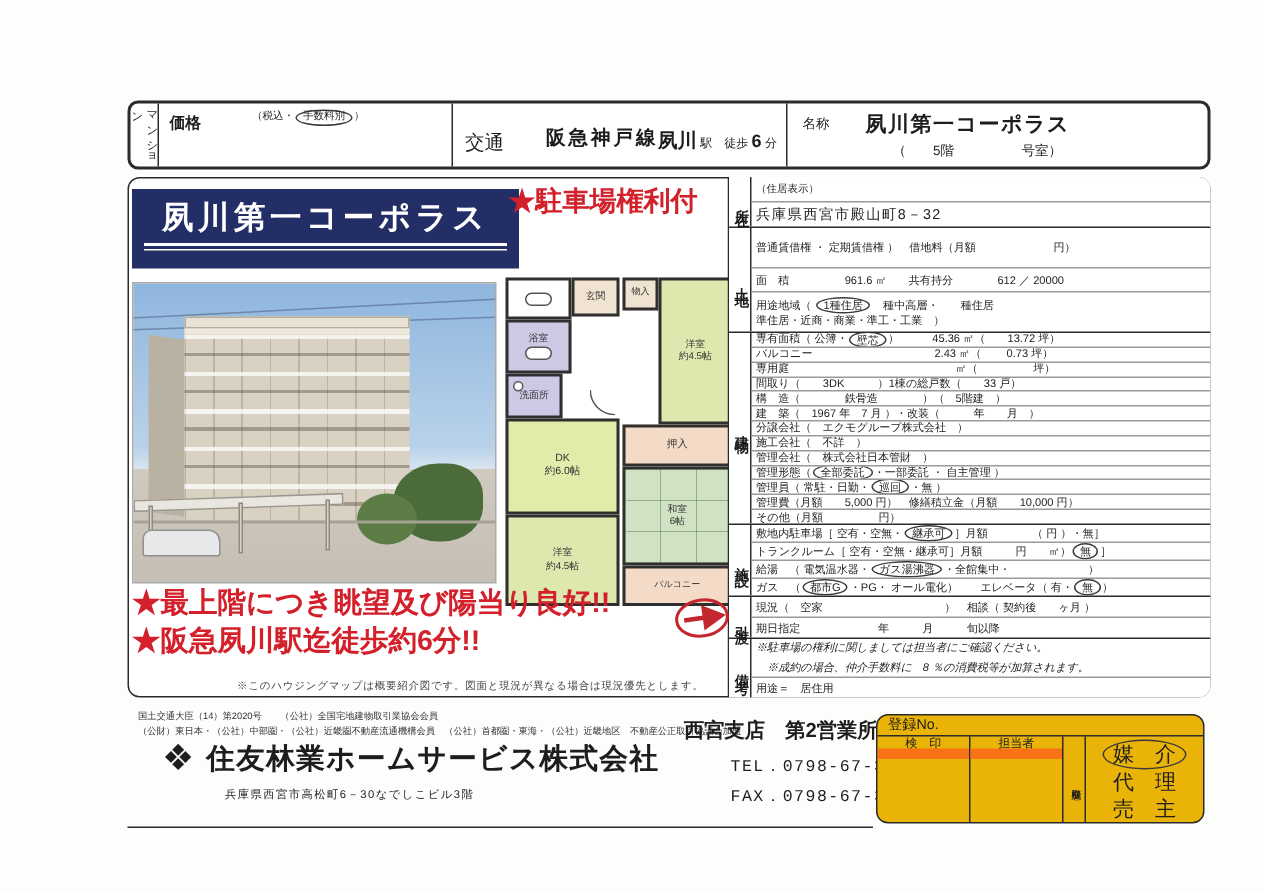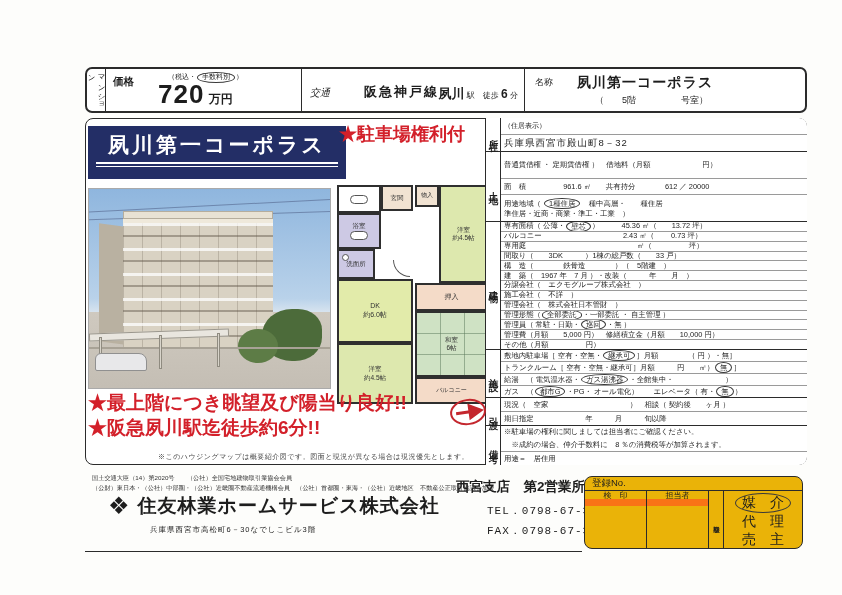--- a/index.html
+++ b/index.html
@@ -11,21 +11,21 @@
   .vcat { width:19px; border-right:1.5px solid #2b2b2b; writing-mode:vertical-rl; text-orientation:upright; font-size:7.5px; letter-spacing:1px; display:flex; align-items:center; justify-content:center; }
   .cell { position:relative; border-right:1.5px solid #2b2b2b; }
   .cell-price { width:196px; }
   .lab { font-size:10.5px; font-weight:bold; }
   .price-label { position:absolute; left:7px; top:6px; }
   .price-note { position:absolute; left:62px; top:3px; font-size:7px; white-space:nowrap; }
   .price-main { position:absolute; left:52px; top:10px; white-space:nowrap; }
   .price-value { font-size:26px; font-weight:bold; letter-spacing:1px; }
   .price-unit { font-size:12px; font-weight:bold; }
   .cell-trans { width:223px; }
-  .trans-label { position:absolute; left:8px; top:17px; font-size:10px;font-style:italic; }
+  .trans-label { position:absolute; left:8px; top:17px; font-size:13px; }
   .line-name { position:absolute; left:62px; top:14px; font-size:13px; font-weight:bold; letter-spacing:2px; }
   .station { position:absolute; right:6px; top:16px; font-size:8px; white-space:nowrap; }
   .station b { font-size:13px; } .station .min { font-size:12px; font-weight:bold; }
   .cell-name { flex:1; border-right:none; }
   .name-label { position:absolute; left:10px; top:7px; font-size:9px; }
   .name-value { position:absolute; left:52px; top:5px; font-size:14px; font-weight:bold; letter-spacing:1px; }
   .name-sub { position:absolute; left:70px; top:25px; font-size:9px; }
 
   
   .mainbox { position:absolute; left:85px; top:118px; width:722px; height:347px; border:1.5px solid #2b2b2b; border-radius:8px; background:#fff; }
@@ -64,21 +64,21 @@
 
   
   .detail { position:absolute; left:485px; top:118px; width:322px; height:347px; border-left:1.5px solid #2b2b2b; display:flex; flex-direction:column; background:#fff; border-radius:0 8px 8px 0; overflow:hidden; }
   .sec { display:flex; border-bottom:1px solid #2b2b2b; }
   .sec:last-child { border-bottom:none; }
   .seclab { width:15px; border-right:1px solid #2b2b2b; writing-mode:vertical-rl; text-orientation:upright; font-size:9.5px; font-weight:bold; display:flex; align-items:center; justify-content:center; letter-spacing:4px; flex:none; }
   .secbody { flex:1; display:flex; flex-direction:column; min-width:0; }
   .row { flex:1; display:flex; align-items:center; padding:0 3px; border-bottom:1px solid #9a9a9a; font-size:7.4px; white-space:nowrap; overflow:hidden; }
   .secbody .row:last-child { border-bottom:none; }
   .row.two { flex-direction:column; align-items:flex-start; justify-content:center; line-height:1.3; }
-  .row.nb { border-bottom:none; }
+  .row.nb { border-bottom:none;font-style:italic; }
   .row.topline { border-top:1px solid #9a9a9a; }
   .addr { font-size:9.5px; letter-spacing:1px; }
   .small { font-size:7px; }
   .oval { display:inline-block; border:1px solid #3a3a3a; border-radius:50%; padding:0 4px; margin:0 1px; line-height:1.25; }
 
   .arrow-stamp { position:absolute; left:449px; top:397px; width:38px; height:30px; transform:rotate(-8deg); }
 
   
   .lic { position:absolute; left:92px; top:473px; width:400px; font-size:6.2px; color:#333; line-height:1.6; white-space:nowrap; }
   .company-row { position:absolute; left:108px; top:493px; display:flex; align-items:center; gap:8px; }
@@ -102,21 +102,20 @@
 </head>
 <body>
 
 <div class="sheet">
 
   <div class="hdr">
     <div class="vcat">マンション</div>
     <div class="cell cell-price">
       <span class="lab price-label">価格</span>
       <span class="price-note"><span>（税込・</span><span class="oval">手数料別</span><span>）</span></span>
-      <span class="price-main"><span class="price-value">720</span> <span class="price-unit">万円</span></span>
     </div>
     <div class="cell cell-trans">
       <span class="trans-label">交通</span>
       <span class="line-name">阪急神戸線</span>
       <span class="station"><b>夙川</b> <span>駅</span>　<span>徒歩</span> <span class="min">6</span> <span>分</span></span>
     </div>
     <div class="cell cell-name">
       <span class="name-label">名称</span>
       <span class="name-value">夙川第一コーポラス</span>
       <span class="name-sub">（　　5階　　　　　号室）</span>

